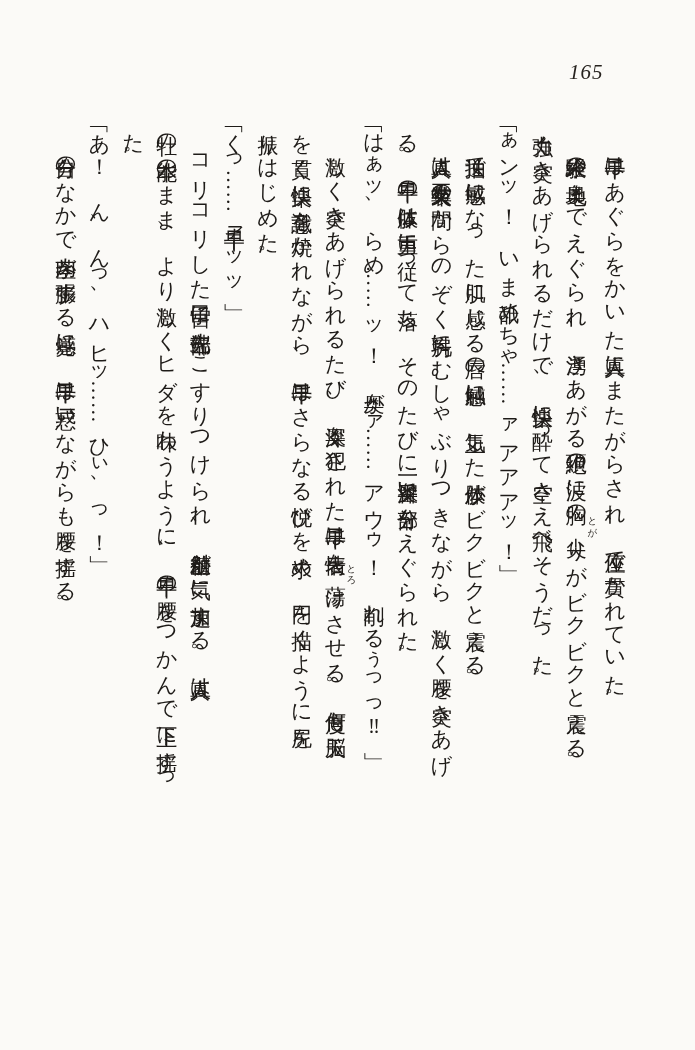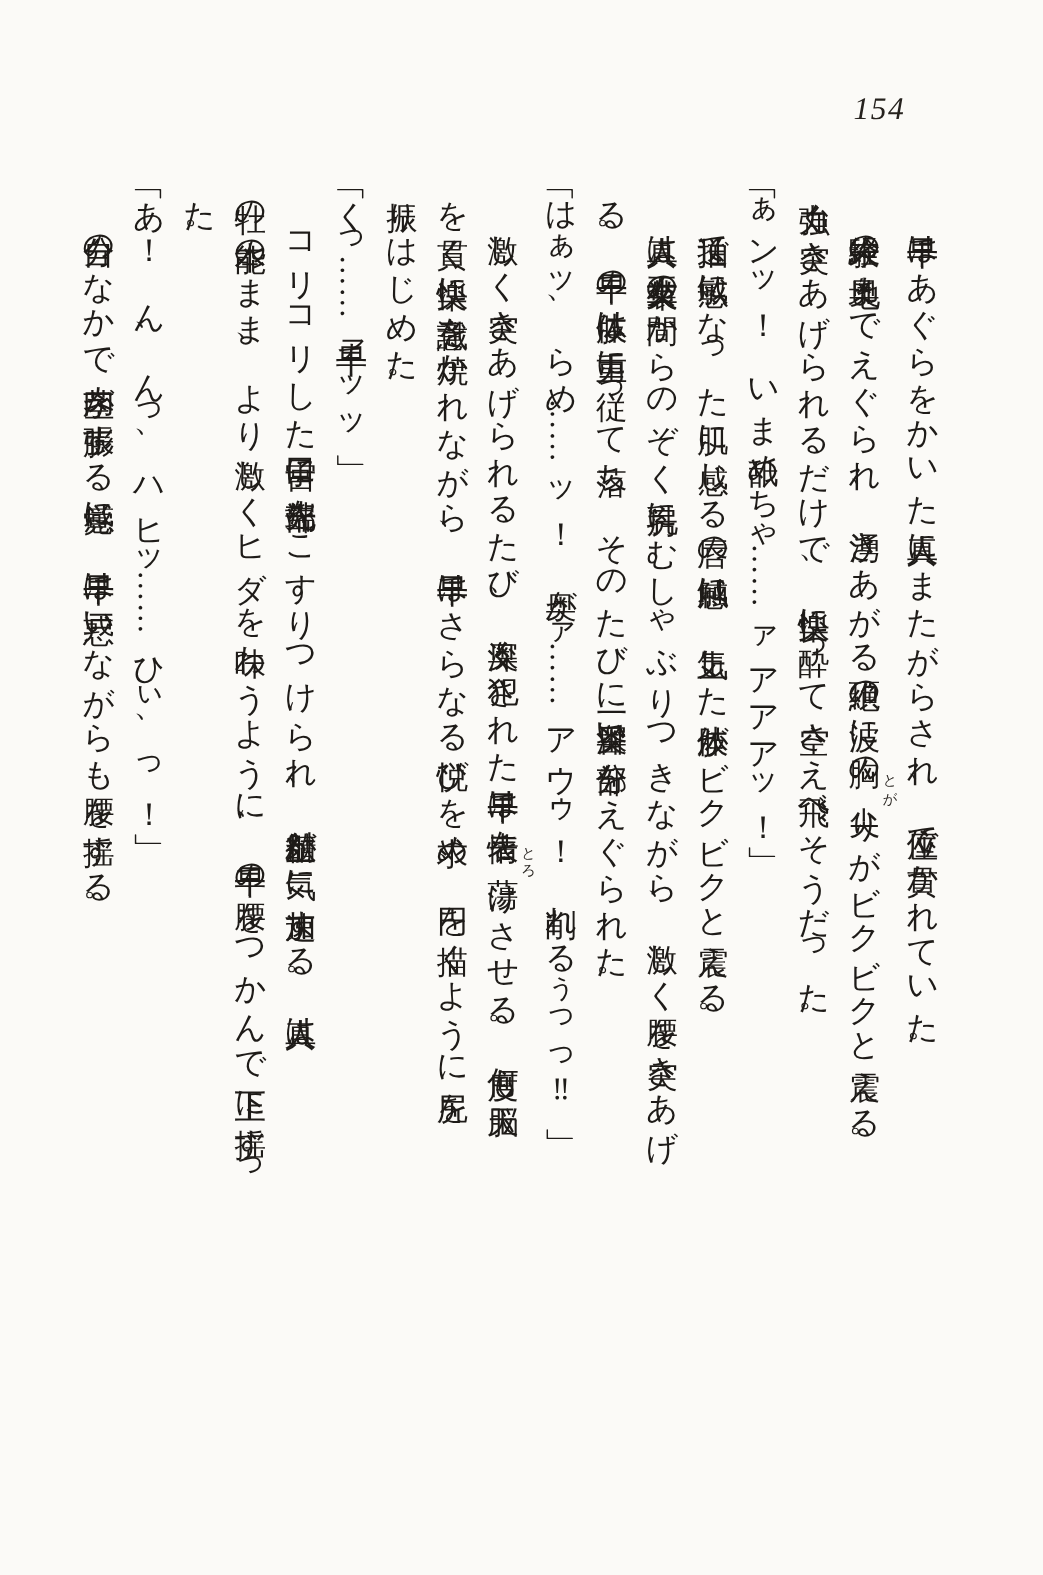--- a/index.html
+++ b/index.html
@@ -52,21 +52,21 @@
   ruby rt {
     font-size: 9.5px;
     letter-spacing: 0;
     color: #2a2622;
   }
 </style>
 </head>
 <body style="background: rgb(251, 250, 247);">
 
 <div class="page">
-  <div class="page-number">154</div>
+  <div class="page-number">165</div>
 
   <div class="text-block" style="color: rgb(30, 27, 24);">
       <div class="vline indent">千早はあぐらをかいた真人にまたがらされ、座位で貫かれていた。</div>
       <div class="vline indent">未経験の奥地までえぐられ、湧きあがる絶頂の波に胸の<ruby>尖<rt>とが</rt></ruby>りがビクビクと震える。</div>
       <div class="vline">力強く突きあげられるだけで、快楽に酔って空さえ飛べそうだった。</div>
       <div class="vline">「ぁンッ！　いま舐めちゃ……ァアアアッ！」</div>
       <div class="vline indent">抽送で敏感になった肌に感じる唇の感触に、上気した肢体がビクビクと震える。</div>
       <div class="vline indent">真人は巫女装束の間からのぞく乳房にむしゃぶりつきながら、激しく腰を突きあげ</div>
       <div class="vline">る。千早の肢体は重力に従って落ち、そのたびに一番奥深い部分をえぐられた。</div>
       <div class="vline">「はぁッ、らめ……ッ！　奥がァ……アウゥ！　削れるぅっっ‼」</div>

